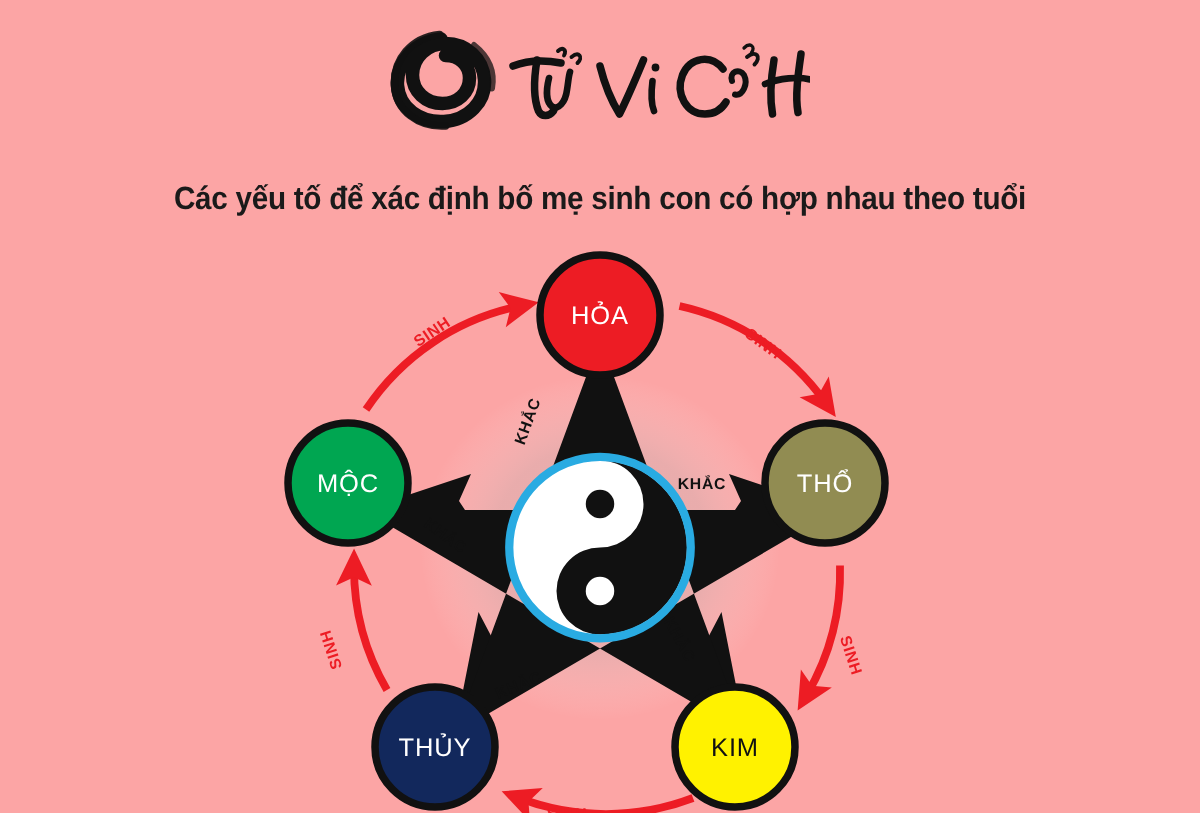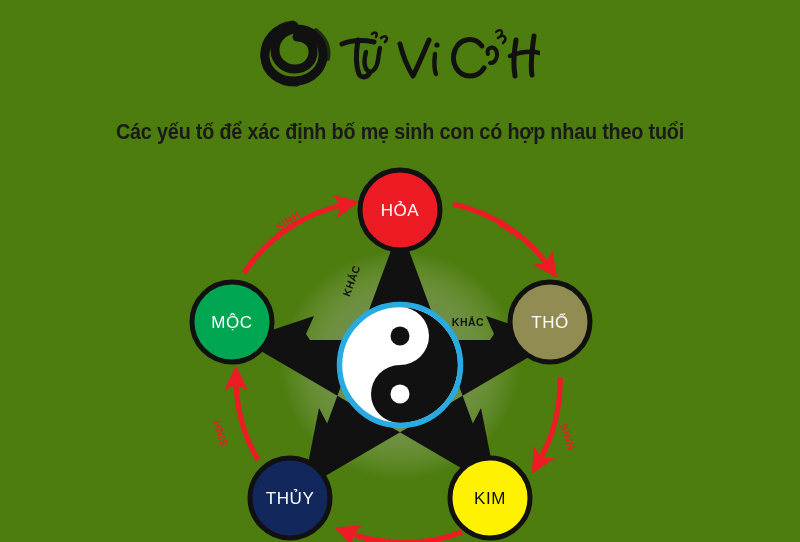--- a/index.html
+++ b/index.html
@@ -11,21 +11,21 @@
     width: 800px;
     height: 542px;
     overflow: hidden;
     font-family: "Liberation Sans", sans-serif;
     position: relative;
   }
   .page {
     position: relative;
     width: 800px;
     height: 542px;
-    background: #4d7c0f;
+    background: #fca5a5;
   }
 
   
   .logo-block {
     position: absolute;
     left: 0;
     top: 14px;
     width: 800px;
     height: 78px;
     display: flex;

